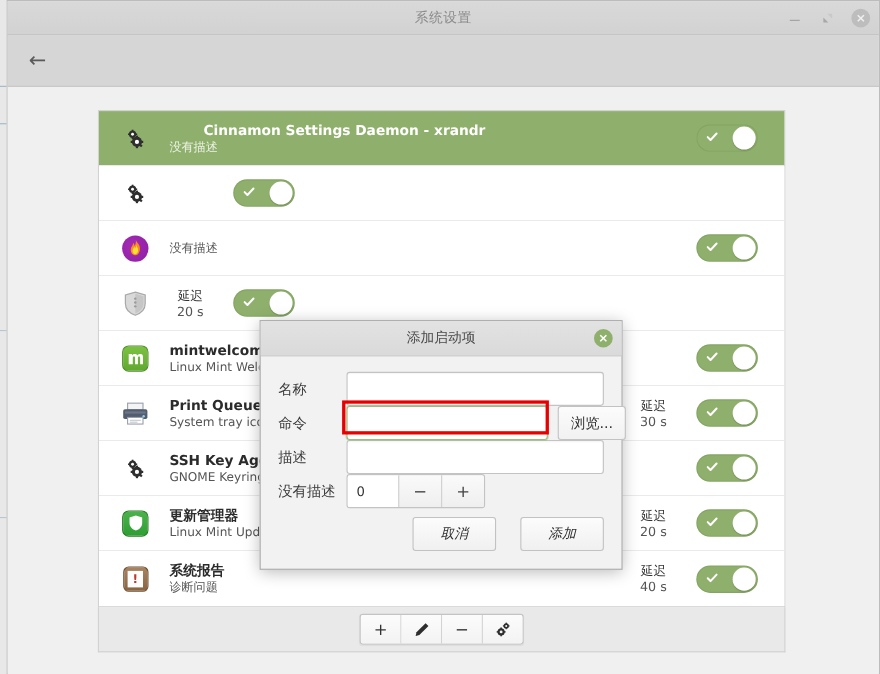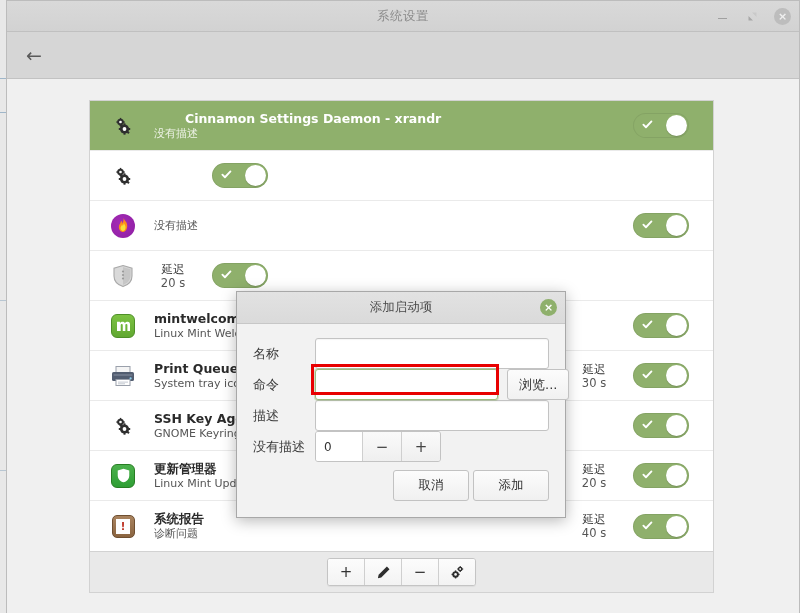--- a/index.html
+++ b/index.html
@@ -307,22 +307,23 @@
     box-sizing: border-box;
   }
   .spin .sbtn {
     width: 38px;
     background: linear-gradient(#fafafa, #efefef);
     border-left: 1px solid #cfcfcf;
     display: flex; align-items: center; justify-content: center;
     font-size: 15px; color: #444;
   }
   .dlg-actions {
-    display: flex; justify-content: flex-end; gap: 4px;
+    display: flex; justify-content: flex-end; gap: 22px;
     padding: 8px 0 4px 0;
+    font-style: italic;
   }
   .dlg-actions .abtn {
     width: 76px; height: 31px;
     background: linear-gradient(#fcfcfc, #f0f0f0);
     border: 1px solid #c2c2c2;
     border-radius: 3px;
     font-size: 12.5px; color: #2f2f2f;
     display: flex; align-items: center; justify-content: center;
     box-sizing: border-box;
   }

